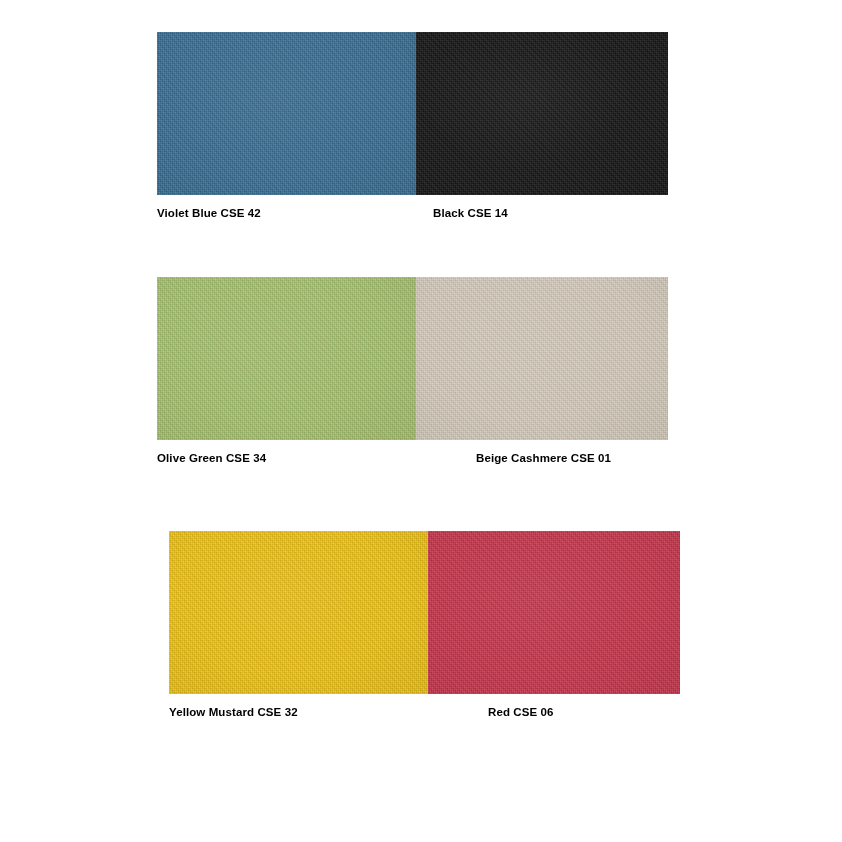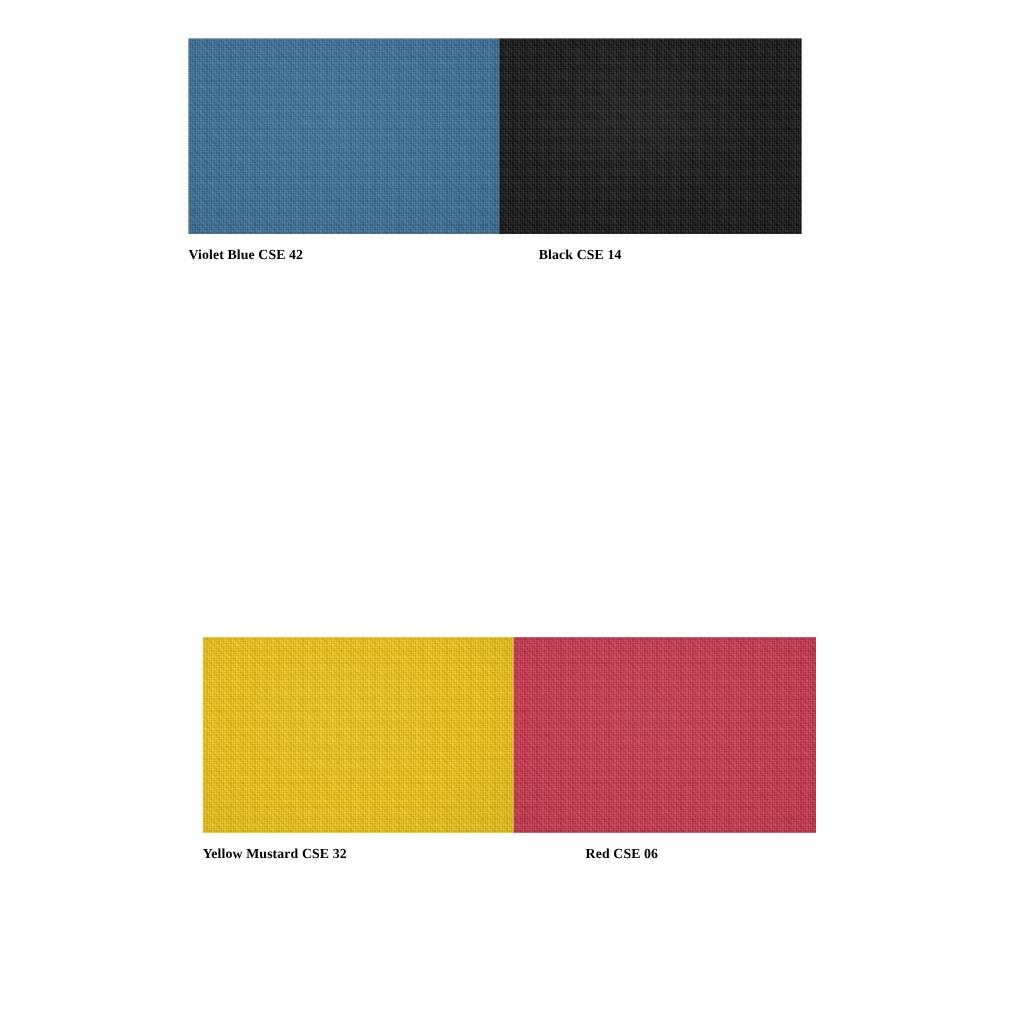--- a/index.html
+++ b/index.html
@@ -15,21 +15,20 @@
     position: relative;
     overflow: hidden;
   }
 
   #swatch-board {
     position: absolute;
     left: 0;
     top: 0;
     width: 842px;
     height: 842px;
-    font-family: Liberation Serif, serif;
   }
 
   .swatch-row {
     position: absolute;
     left: 157px;
     width: 511px;
   }
 
   .swatch-pair {
     display: flex;
@@ -109,24 +108,40 @@
         <div class="weave"></div>
         <div class="vignette"></div>
       </div>
       <div class="swatch-tile right" style="background-color: rgb(20, 20, 20);">
         <div class="weave"></div>
         <div class="vignette"></div>
       </div>
     </div>
     <div class="label-band">
       <span class="swatch-label col-left">Violet Blue CSE 42</span>
-      <span class="swatch-label" style="left:292px;">Black CSE 14</span>
+      <span class="swatch-label" style="left:276px;">Black CSE 14</span>
     </div>
   </div>
 
+  <div class="swatch-row" style="top:277px;">
+    <div class="swatch-pair">
+      <div class="swatch-tile left" style="background-color: rgb(168, 196, 113);">
+        <div class="weave"></div>
+        <div class="vignette"></div>
+      </div>
+      <div class="swatch-tile right" style="background-color: rgb(215, 205, 189);">
+        <div class="weave"></div>
+        <div class="vignette"></div>
+      </div>
+    </div>
+    <div class="label-band">
+      <span class="swatch-label col-left">Olive Green CSE 34</span>
+      <span class="swatch-label" style="left:319px;">Beige Cashmere CSE 01</span>
+    </div>
+  </div>
 
   <div class="swatch-row" style="top:531px;padding-left:12px;">
     <div class="swatch-pair">
       <div class="swatch-tile left" style="background-color: rgb(240, 196, 23);">
         <div class="weave"></div>
         <div class="vignette"></div>
       </div>
       <div class="swatch-tile right" style="background-color: rgb(200, 53, 76);">
         <div class="weave"></div>
         <div class="vignette"></div>

